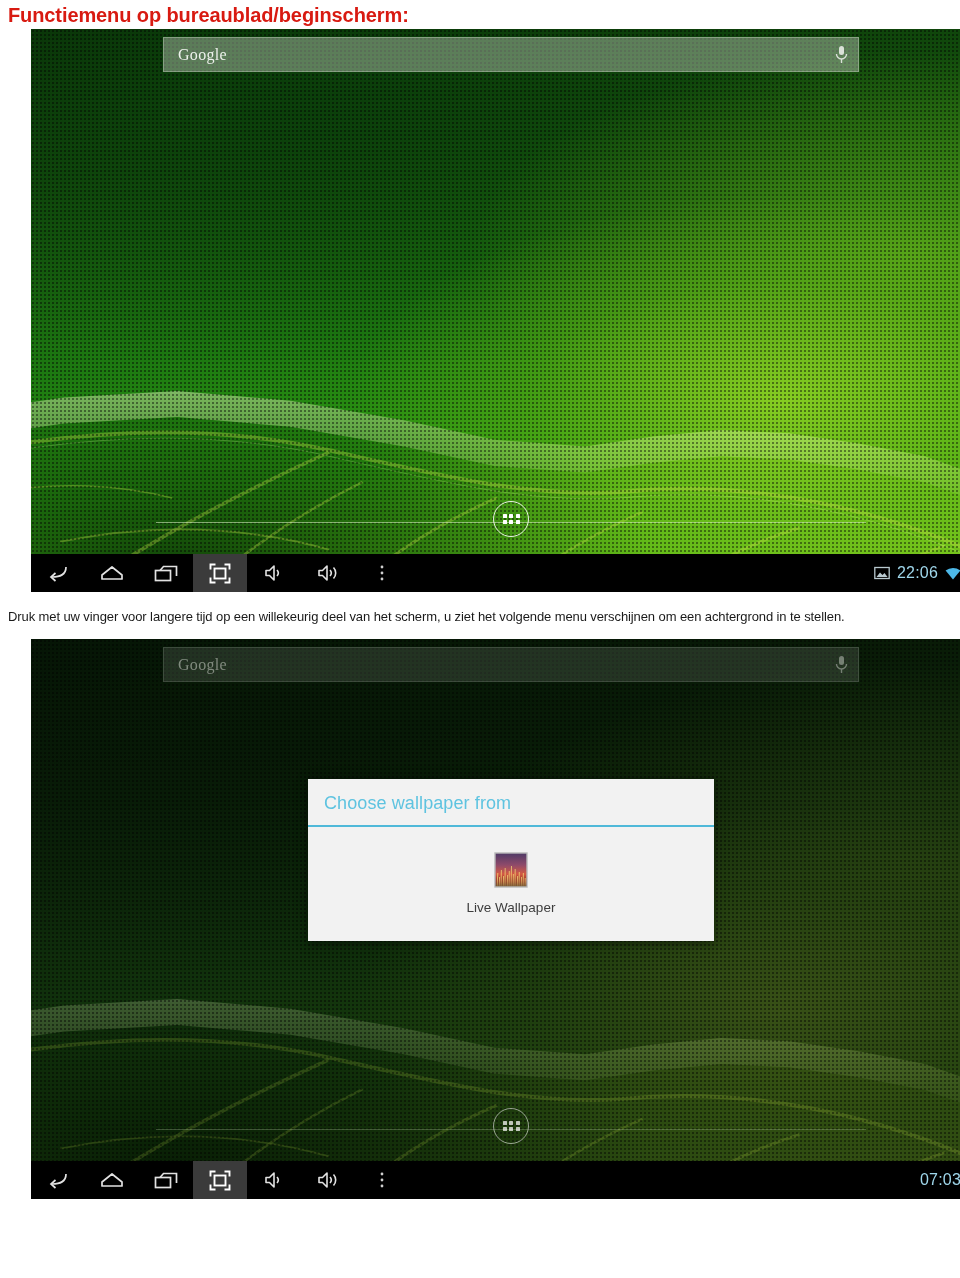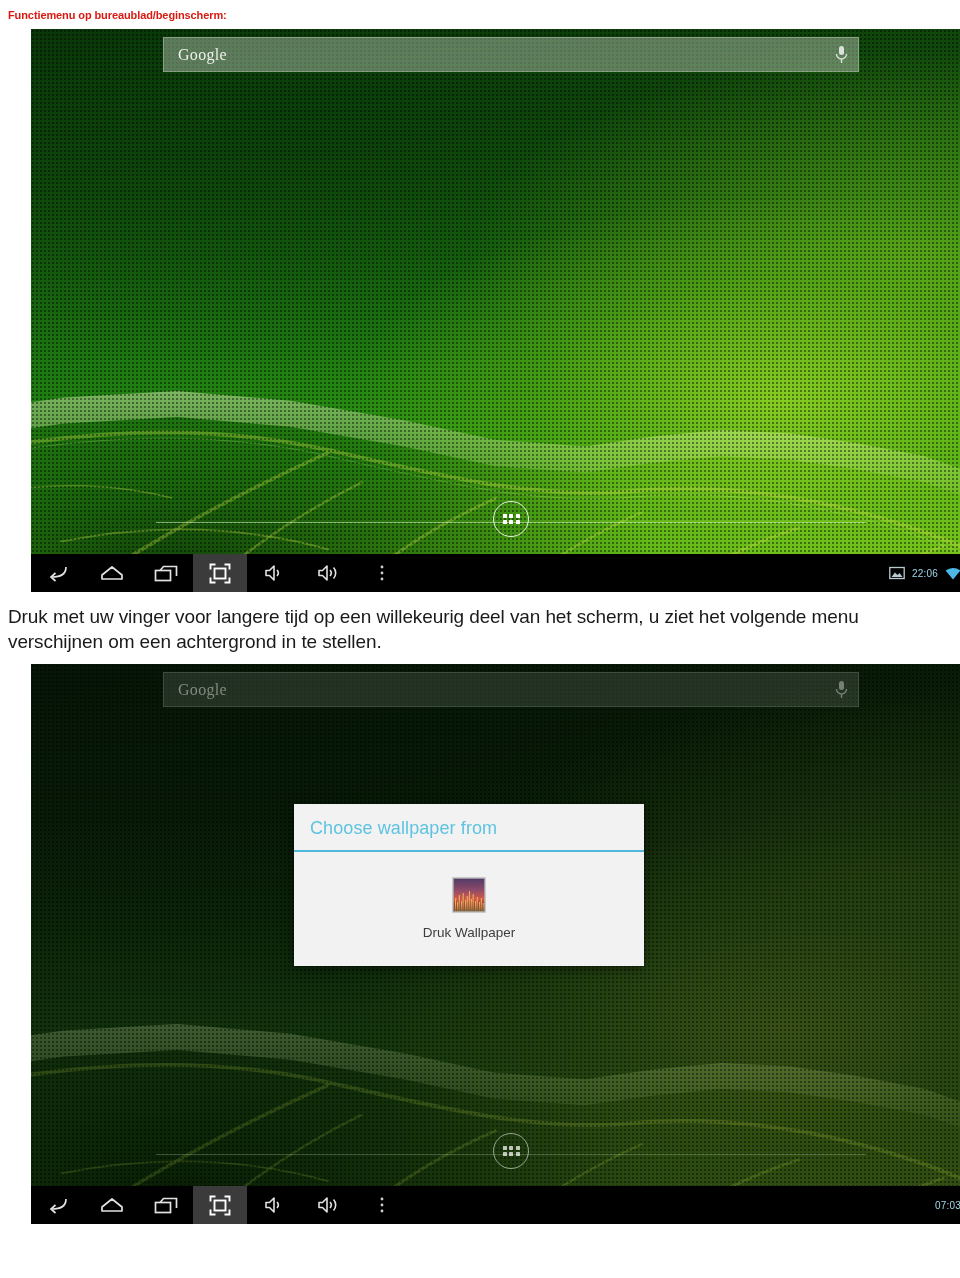--- a/index.html
+++ b/index.html
@@ -10,21 +10,21 @@
     background: #ffffff;
     font-family: "Liberation Sans", sans-serif;
     overflow: hidden;
     position: relative;
   }
 
   
   .page-title {
     color: #d81a11;
     font-weight: bold;
-    font-size: 11px;
+    font-size: 20px;
     line-height: 20px;
     padding: 5px 0 4px 8px;
     letter-spacing: -0.1px;
   }
 
   
   .android-shot {
     position: relative;
     width: 960px;
     overflow: hidden;
@@ -165,40 +165,40 @@
   }
   .nav-btn.highlighted { background: #3b3b3b; }
   .nav-btn svg { display: block; }
   .nav-spacer { flex: 1; }
   .status-right {
     display: flex; align-items: center; gap: 7px;
     padding-right: 14px;
   }
   .status-time {
     color: #9fd6ea;
-    font-size: 10px;
+    font-size: 16px;
     letter-spacing: 0.2px;
   }
   .status-ico { display: block; }
 
   
   .instructions {
-    font-size: 19px;
+    font-size: 13px;
     line-height: 25px;
     color: #1a1a1a;
     padding: 12px 8px 10px 8px;
     letter-spacing: -0.1px;
   }
 
   
   .dialog {
     position: absolute;
-    left: 263px;
+    left: 277px;
     top: 140px;
-    width: 350px;
+    width: 406px;
     background: #f2f2f2;
     box-shadow: 0 2px 10px rgba(0,0,0,0.55);
   }
   .dialog-title {
     color: #5ec3e0;
     font-size: 18px;
     padding: 14px 16px 11px 16px;
     border-bottom: 2px solid #4fb9d9;
     letter-spacing: 0.1px;
   }
@@ -425,21 +425,21 @@
             <line x1="23" y1="38" x2="23.4" y2="25"></line>
             <line x1="25" y1="38" x2="25.2" y2="20"></line>
             <line x1="27" y1="38" x2="27.6" y2="27"></line>
             <line x1="29" y1="38" x2="29.3" y2="23"></line>
             <line x1="31" y1="38" x2="31.5" y2="28"></line>
             <line x1="33" y1="38" x2="33.4" y2="24"></line>
             <line x1="35" y1="38" x2="35.2" y2="29"></line>
           </g>
           <rect x="5" y="4" width="32" height="34" fill="none" stroke="#b9b9b9" stroke-width="1.4"></rect>
         </svg>
-        <span class="option-label">Druk Wallpaper</span>
+        <span class="option-label">Live Wallpaper</span>
       </div>
 
 
     </div>
   </div>
 
   <div class="navbar">
     <div class="nav-left">
       <div class="nav-btn">
         <svg width="22" height="18" viewBox="0 0 22 18">

